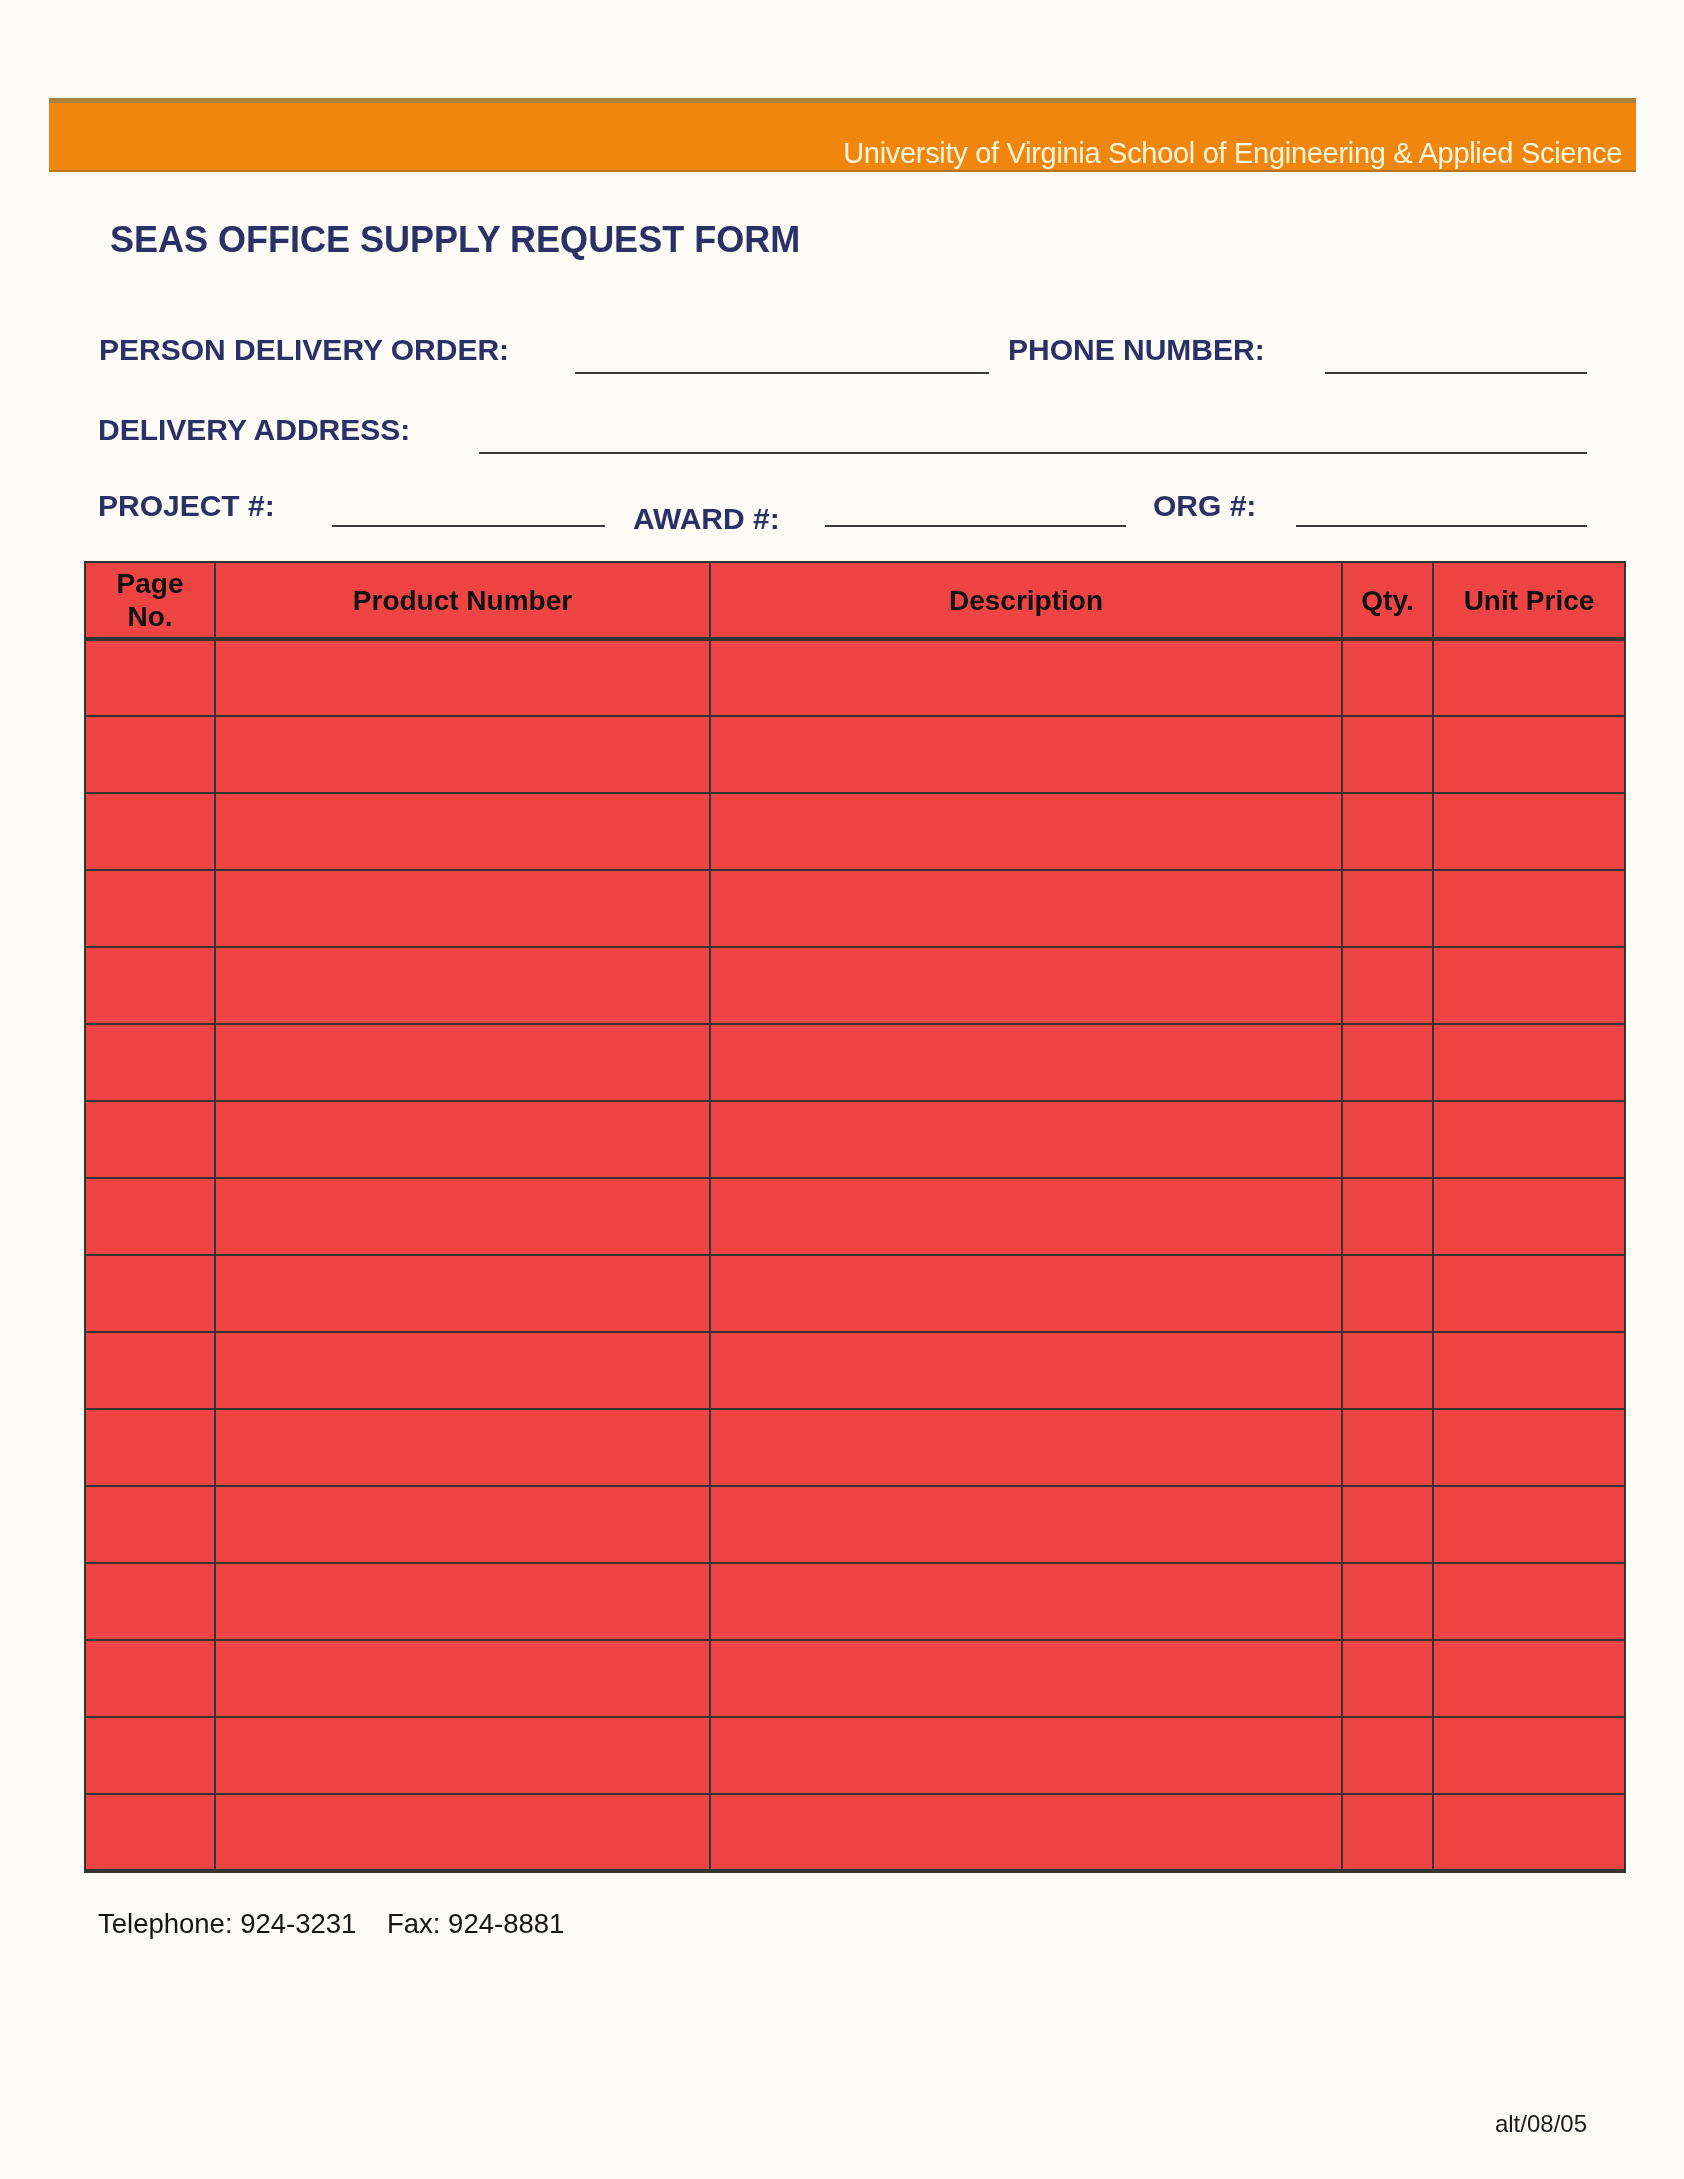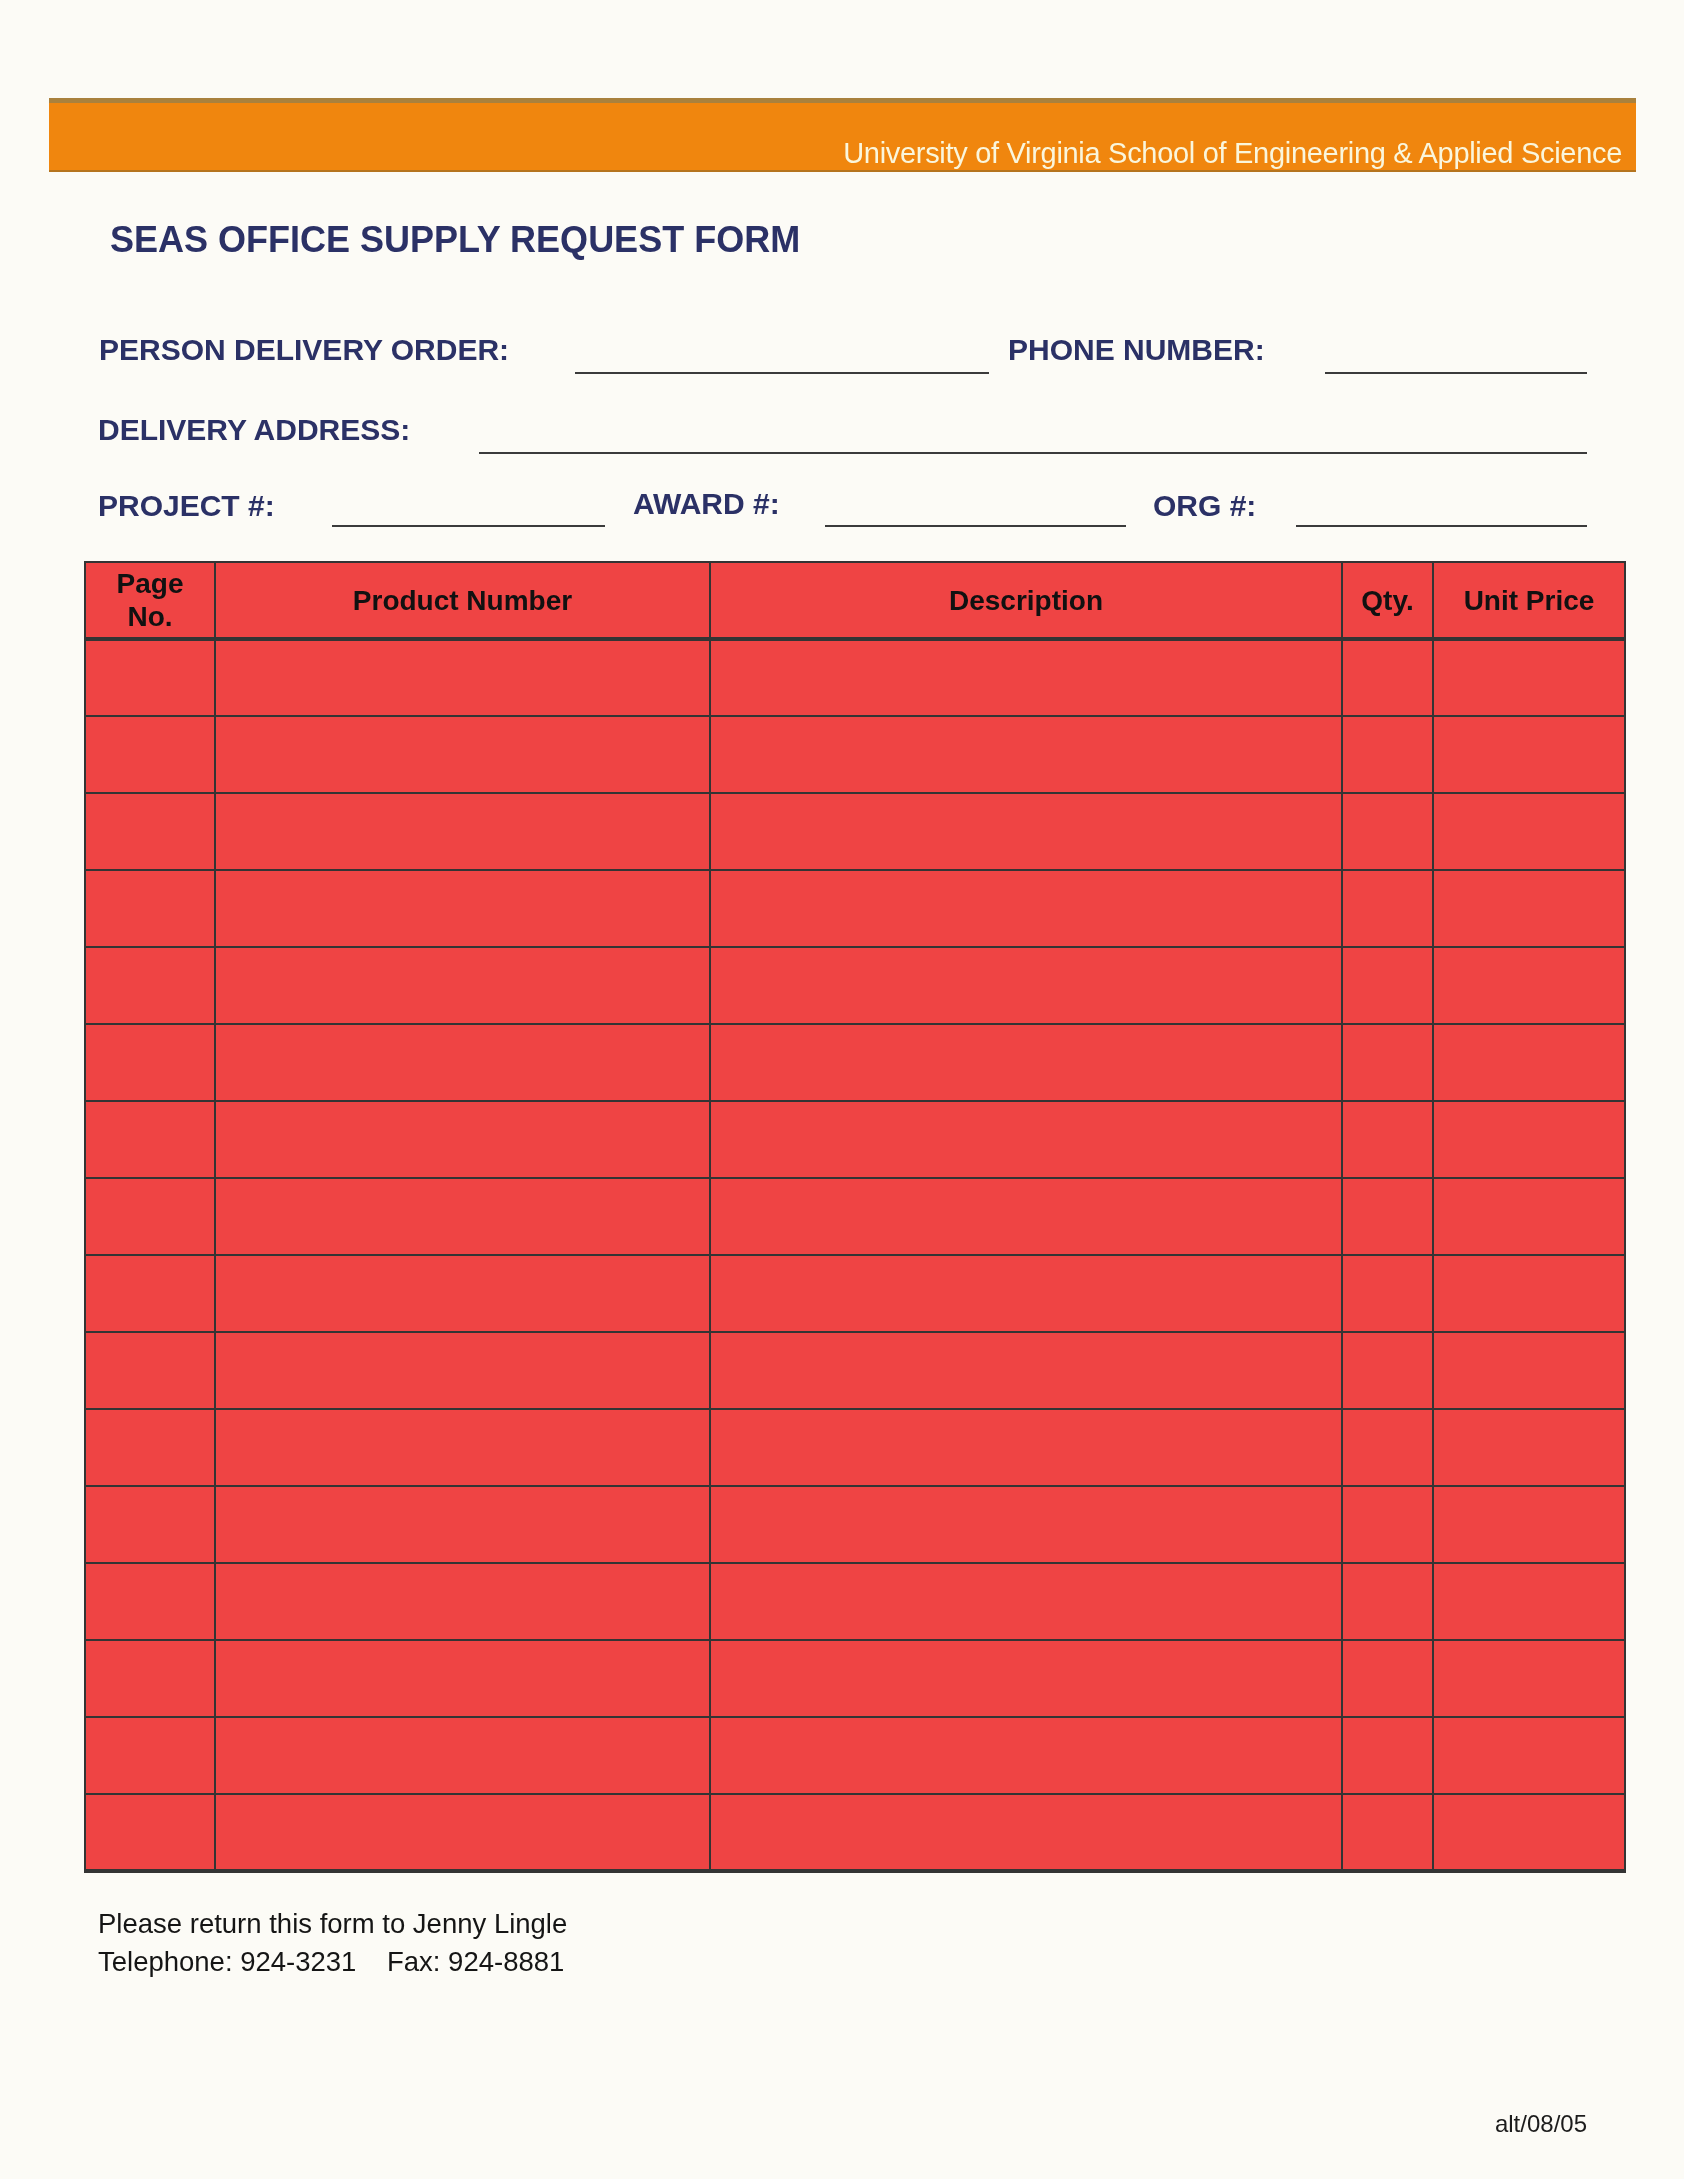--- a/index.html
+++ b/index.html
@@ -90,21 +90,21 @@
 
 <span class="field-label" style="left:1008px;top:333px;">PHONE NUMBER:</span>
 <div class="fill-line" style="left:1325px;top:372px;width:262px;"></div>
 
 <span class="field-label" style="left:98px;top:413px;">DELIVERY ADDRESS:</span>
 <div class="fill-line" style="left:479px;top:452px;width:1108px;"></div>
 
 <span class="field-label" style="left:98px;top:489px;">PROJECT #:</span>
 <div class="fill-line" style="left:332px;top:525px;width:273px;"></div>
 
-<span class="field-label" style="left:633px;top:487px;">AWARD #:</span>
+<span class="field-label" style="left:633px;top:502px;">AWARD #:</span>
 <div class="fill-line" style="left:825px;top:525px;width:301px;"></div>
 
 <span class="field-label" style="left:1153px;top:489px;">ORG #:</span>
 <div class="fill-line" style="left:1296px;top:525px;width:291px;"></div>
 
 <table class="supply-table">
   <colgroup>
     <col style="width:130px">
     <col style="width:495px">
     <col style="width:632px">
@@ -230,18 +230,17 @@
         <td></td>
         <td></td>
         <td></td>
         <td></td>
         <td></td>
       </tr>
     </tbody>
 </table>
 
 <div class="footer-note-block">
-  <div>Please return this form to Jenny Lingle</div>
   <div class="footer-contact">Telephone: 924-3231    Fax: 924-8881</div>
 </div>
 
 <div class="doc-code">alt/08/05</div>
 
 
 </body></html>

